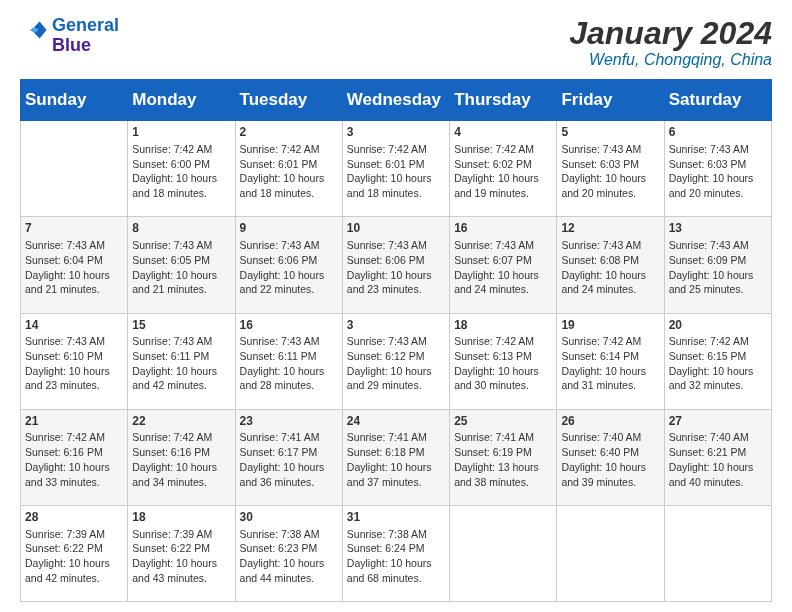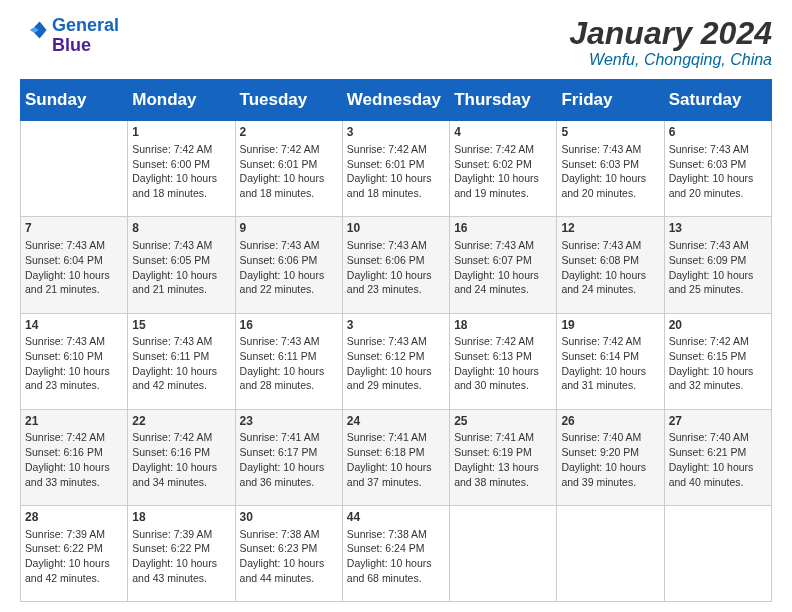--- a/index.html
+++ b/index.html
@@ -280,21 +280,21 @@
       </td>
           <td>
         <div class="day-number">25</div>
         <div>Sunrise: 7:41 AM</div>
         <div>Sunset: 6:19 PM</div>
         <div>Daylight: 13 hours and 38 minutes.</div>
       </td>
           <td>
         <div class="day-number">26</div>
         <div>Sunrise: 7:40 AM</div>
-        <div>Sunset: 9:20 PM</div>
+        <div>Sunset: 6:40 PM</div>
         <div>Daylight: 10 hours and 39 minutes.</div>
       </td>
           <td>
         <div class="day-number">27</div>
         <div>Sunrise: 7:40 AM</div>
         <div>Sunset: 6:21 PM</div>
         <div>Daylight: 10 hours and 40 minutes.</div>
       </td>
         </tr>
         <tr>
@@ -310,21 +310,21 @@
         <div>Sunset: 6:22 PM</div>
         <div>Daylight: 10 hours and 43 minutes.</div>
       </td>
           <td>
         <div class="day-number">30</div>
         <div>Sunrise: 7:38 AM</div>
         <div>Sunset: 6:23 PM</div>
         <div>Daylight: 10 hours and 44 minutes.</div>
       </td>
           <td>
-        <div class="day-number">44</div>
+        <div class="day-number">31</div>
         <div>Sunrise: 7:38 AM</div>
         <div>Sunset: 6:24 PM</div>
         <div>Daylight: 10 hours and 68 minutes.</div>
       </td>
           <td class="empty"></td>
           <td class="empty"></td>
           <td class="empty"></td>
         </tr>
       </tbody>
   </table>

